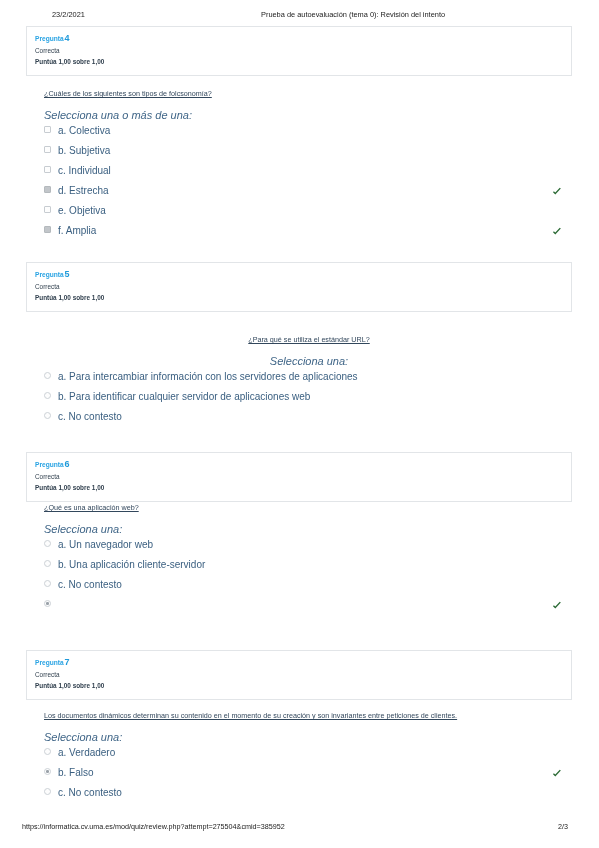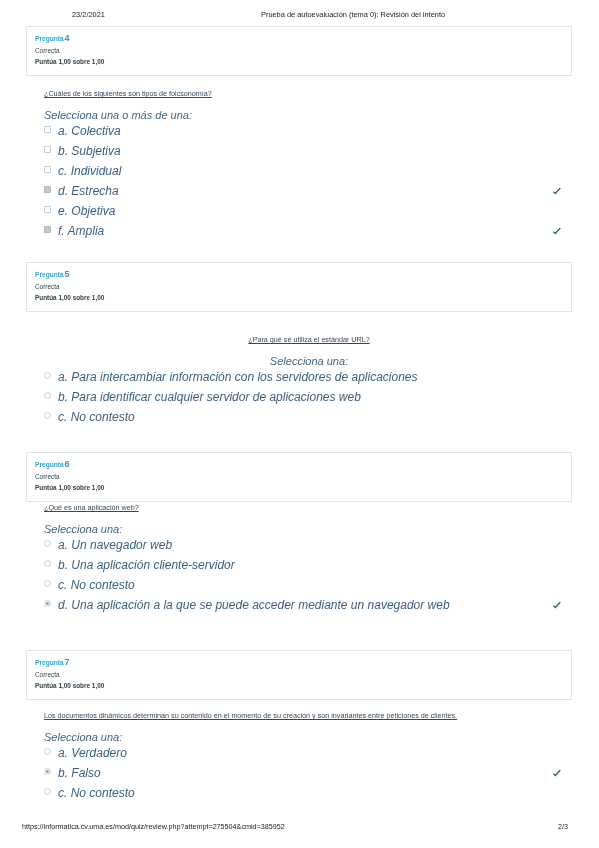--- a/index.html
+++ b/index.html
@@ -23,21 +23,21 @@
     top: 10px;
     left: 0;
     width: 599px;
     height: 14px;
     font-size: 7.4px;
     color: #1b1b1b;
     white-space: nowrap;
   }
   .print-header .ph-date {
     position: absolute;
-    left: 24px;
+    left: 4px;
     top: 0;
     padding-left: 48px;
   }
   .print-header .ph-title {
     position: absolute;
     left: 229px;
     top: 0;
     margin-left: 32px;
   }
 
@@ -134,26 +134,25 @@
     width: 530px;
   }
   .answer-row {
     position: relative;
     height: 20px;
     padding-left: 14px;
     display: flex;
     align-items: flex-start;
   }
   .answer-label {
-    font-size: 12px;
+    font-size: 10px;
     color: #3a5f80;
     line-height: 10px;
     white-space: nowrap;
     padding-top: 1px;
-    font-style: italic;
   }
 
   
   .ctrl {
     position: absolute;
     left: 0;
     top: 1px;
     width: 7px;
     height: 7px;
     flex: none;
@@ -295,21 +294,20 @@
           <div class="answer-row">
             <span class="ctrl radio"></span>
             <span class="answer-label">b. Una aplicación cliente-servidor</span>
           </div>
           <div class="answer-row">
             <span class="ctrl radio"></span>
             <span class="answer-label">c. No contesto</span>
           </div>
           <div class="answer-row">
             <span class="ctrl radio checked"></span>
-            <span class="answer-label">d. Una aplicación a la que se puede acceder mediante un navegador web</span>
             <span class="tick">
               <svg viewBox="0 0 12 12" width="10" height="10" aria-hidden="true">
                 <path d="M1.2 6.2 L4.0 9.0 L10.6 1.9 L9.3 1.0 L3.95 6.6 L2.2 5.0 Z" fill="currentColor"></path>
               </svg>
             </span>
           </div>
         </div>
       </div>
     </div>
     <div class="question" style="top: 650px;">

